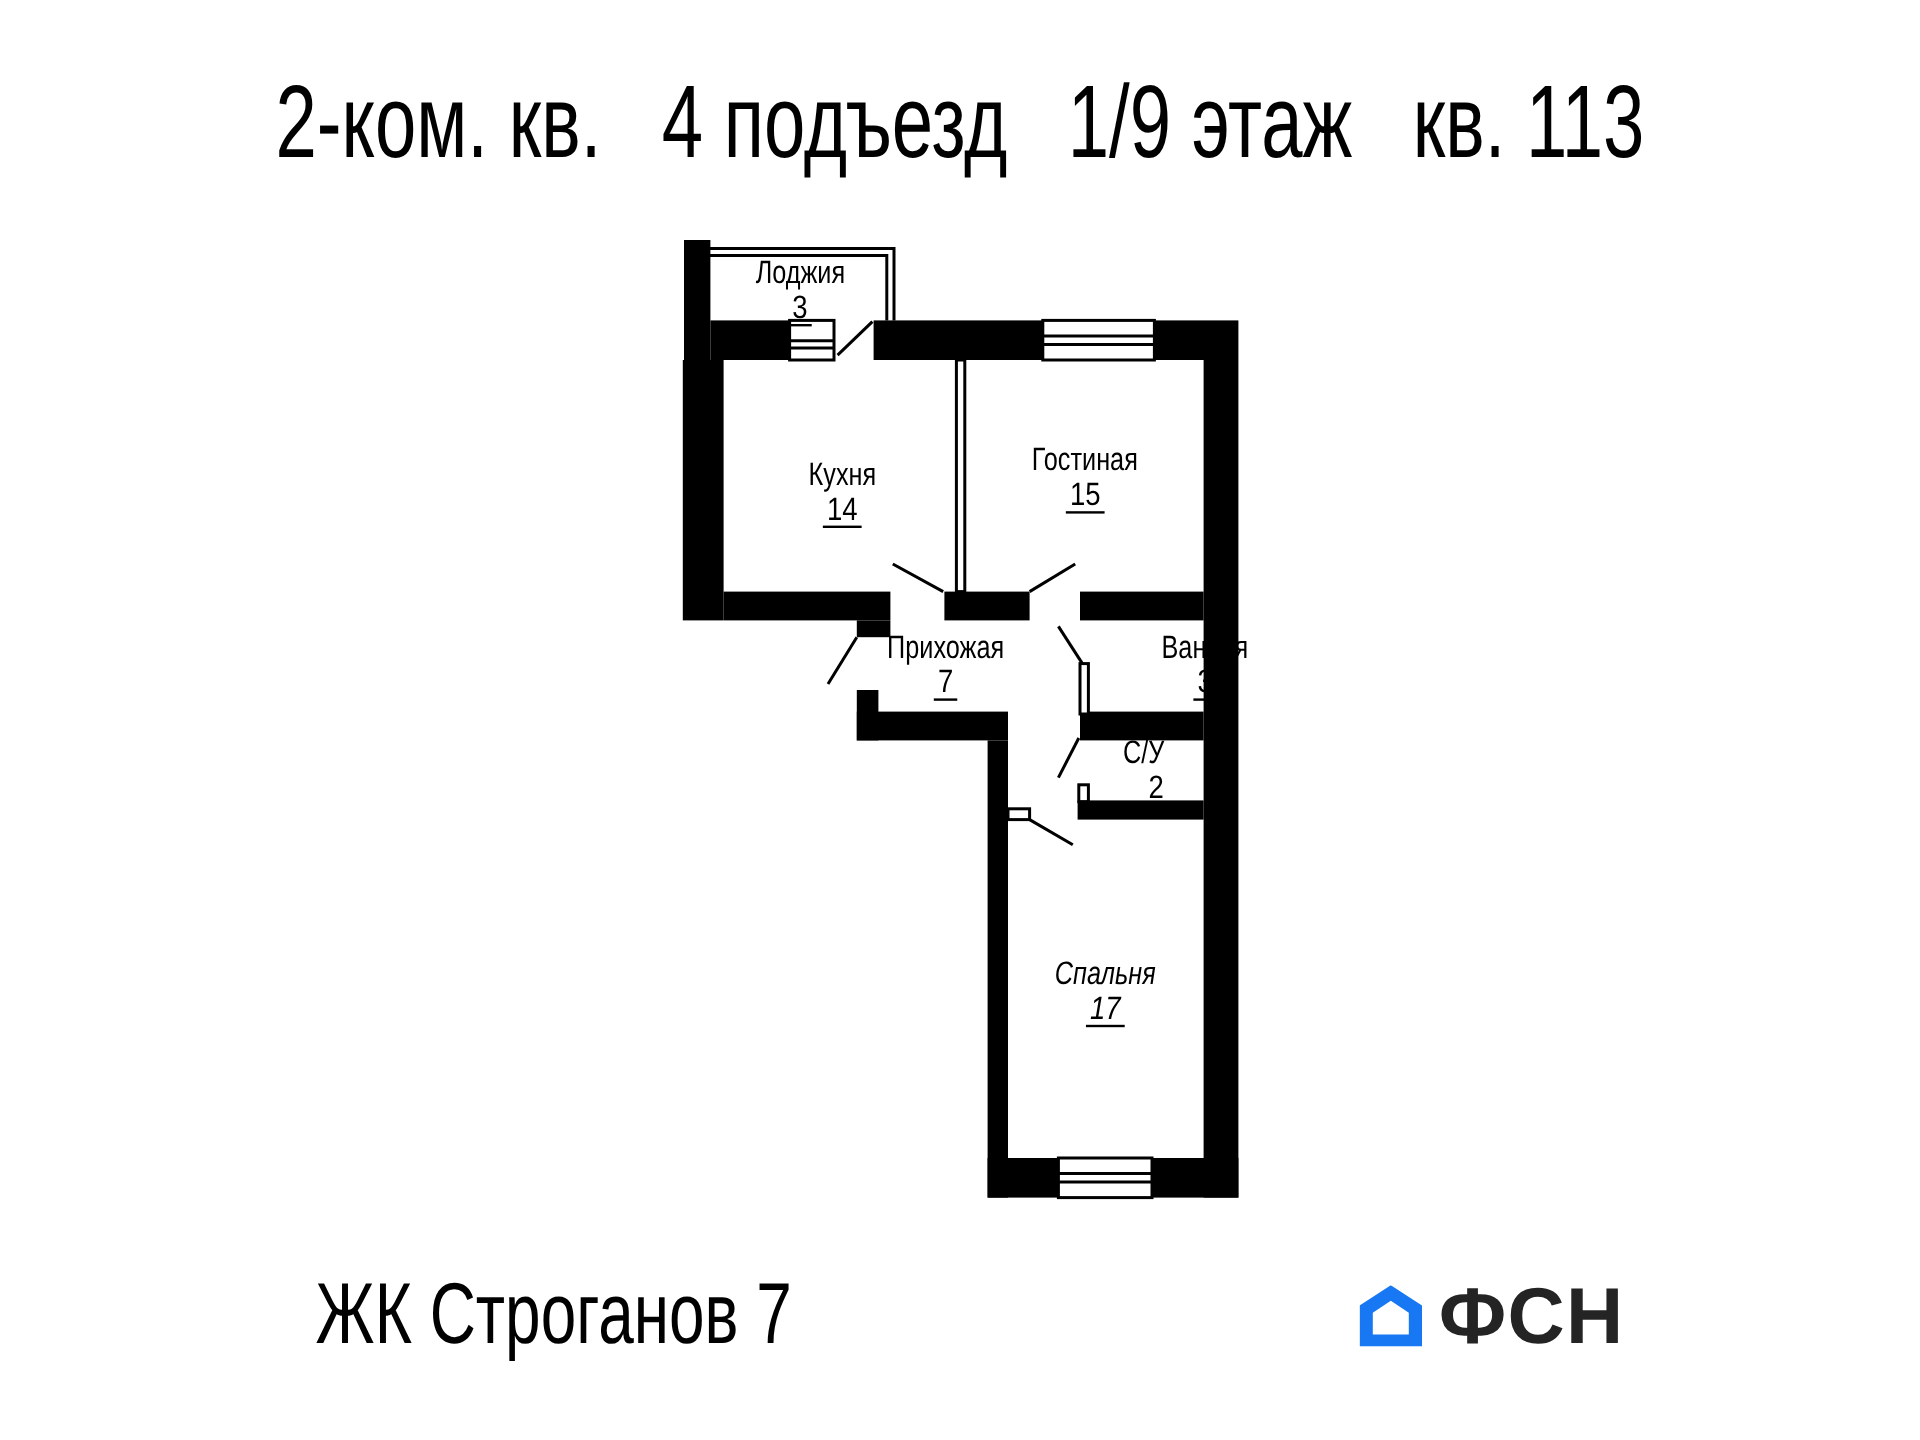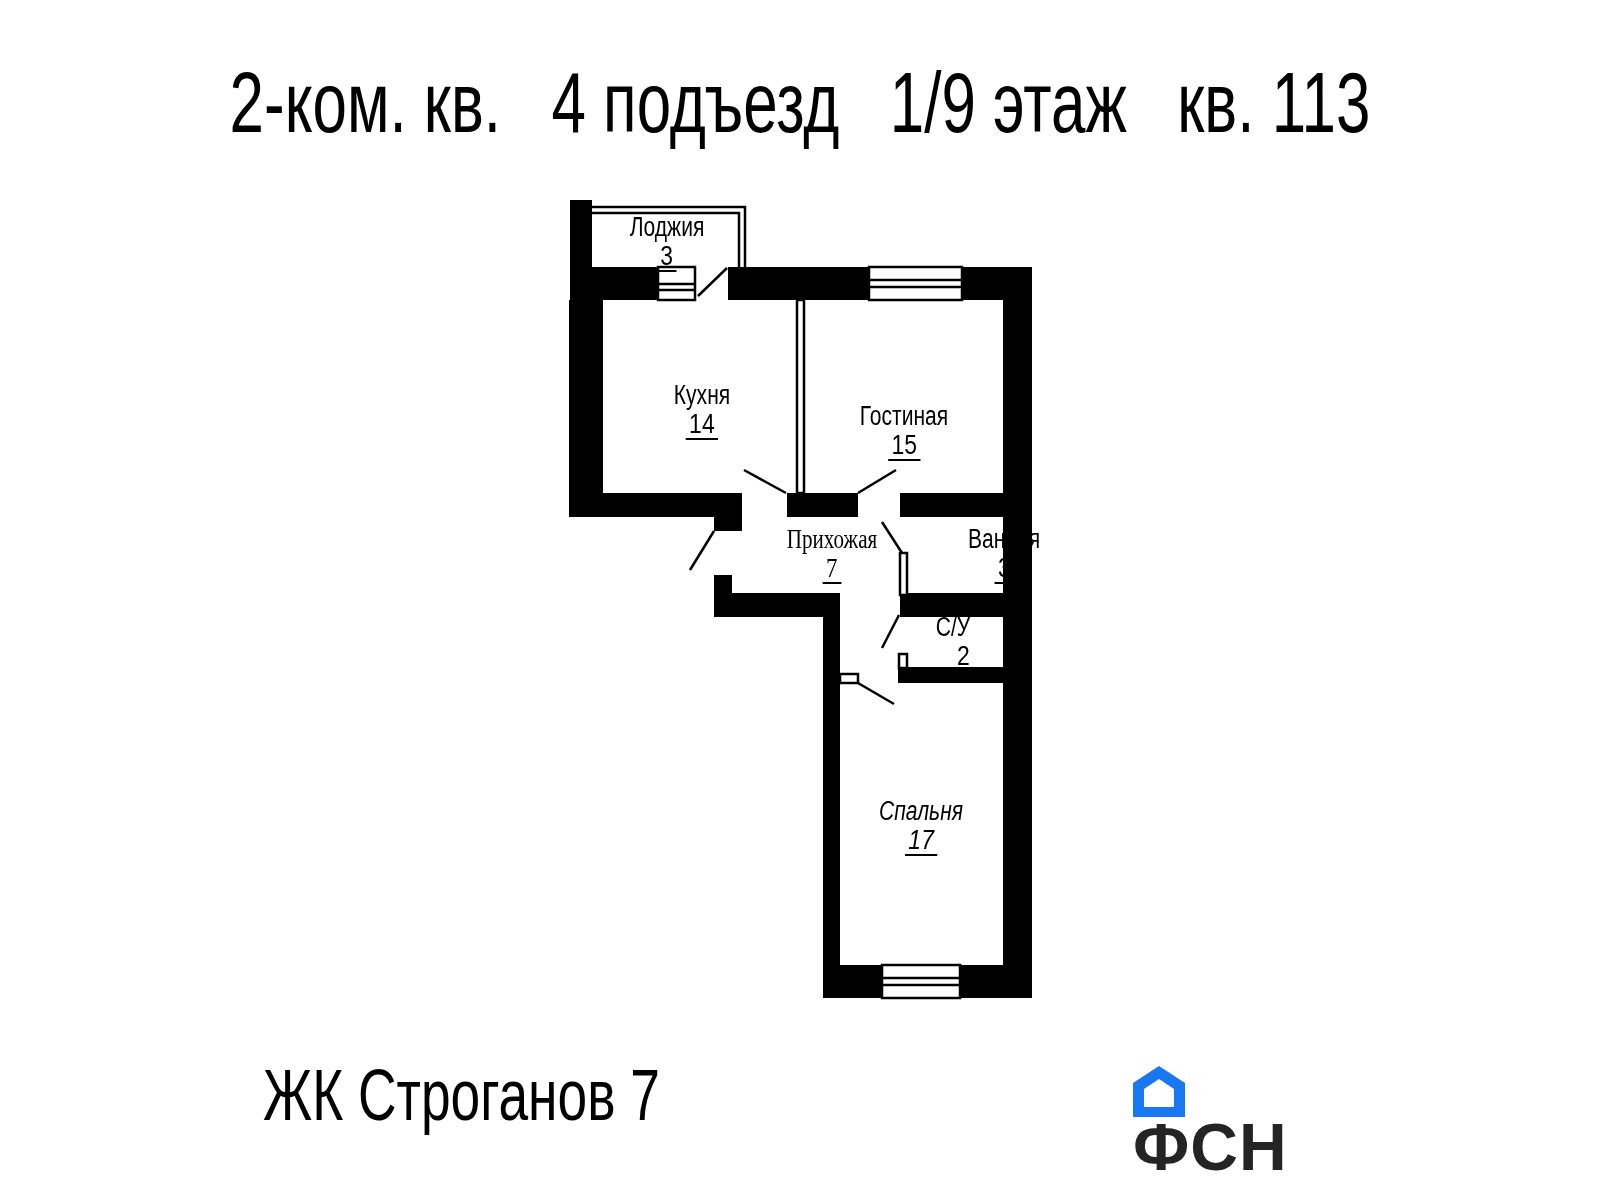--- a/index.html
+++ b/index.html
@@ -22,32 +22,32 @@
     display:block;font-size:27px;line-height:30px;white-space:nowrap;
     transform:scaleX(0.78);transform-origin:50% 50%;
   }
   .room-label .rarea-wrap{display:block;line-height:30px;}
   .room-label .rarea{
     display:inline-block;font-size:27px;line-height:28px;padding:0 4px;
     border-bottom:2px solid #000;transform:scaleX(0.85);transform-origin:50% 50%;
   }
   .lbl-loggia {left:667px;top:212px;}
   .lbl-kitchen{left:702px;top:368px;margin-top:12px;}
-  .lbl-living {left:904px;top:368px;margin-top:33px;}
-  .lbl-hall   {left:832px;top:524px;font-family:Liberation Serif, serif;}
+  .lbl-living {left:904px;top:368px;}
+  .lbl-hall   {left:788px;top:524px;}
   .lbl-bath   {left:1004px;top:524px;}
   .lbl-wc     {left:953px;top:612px;text-align:right;}
   .lbl-bedroom{left:921px;top:796px;font-style:italic;}
   
   .footer-name{
     position:absolute;left:263px;top:1056px;
     font-size:72px;line-height:78px;white-space:nowrap;
     transform:scaleX(0.74);transform-origin:0 50%;
   }
-  .logo{position:absolute;left:1133px;top:1066px;display:flex;align-items:flex-start;gap:0;flex-direction:column;}
+  .logo{position:absolute;left:1133px;top:1066px;display:flex;align-items:center;gap:14px;}
   .logo-house{width:52px;height:51px;display:block;}
   .logo-text{font-size:66px;font-weight:700;line-height:60px;letter-spacing:1px;}
 </style>
 </head>
 <body>
 
 <div class="title-row">
   <span>2-ком. кв.</span>
   <span>4 подъезд</span>
   <span>1/9 этаж</span>

